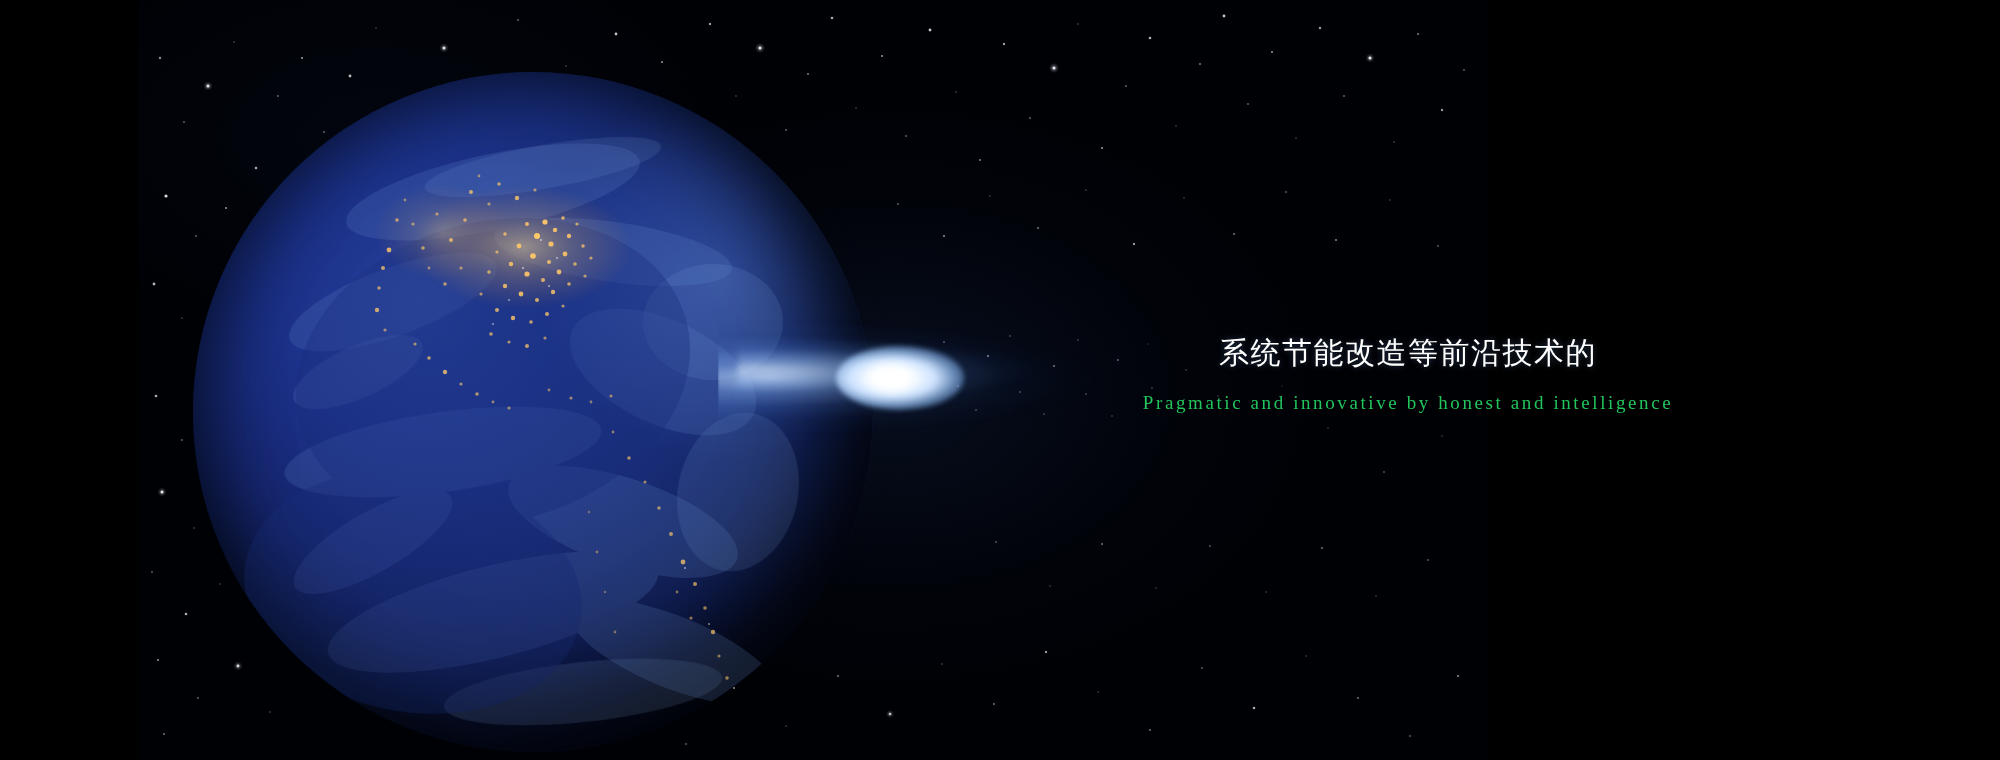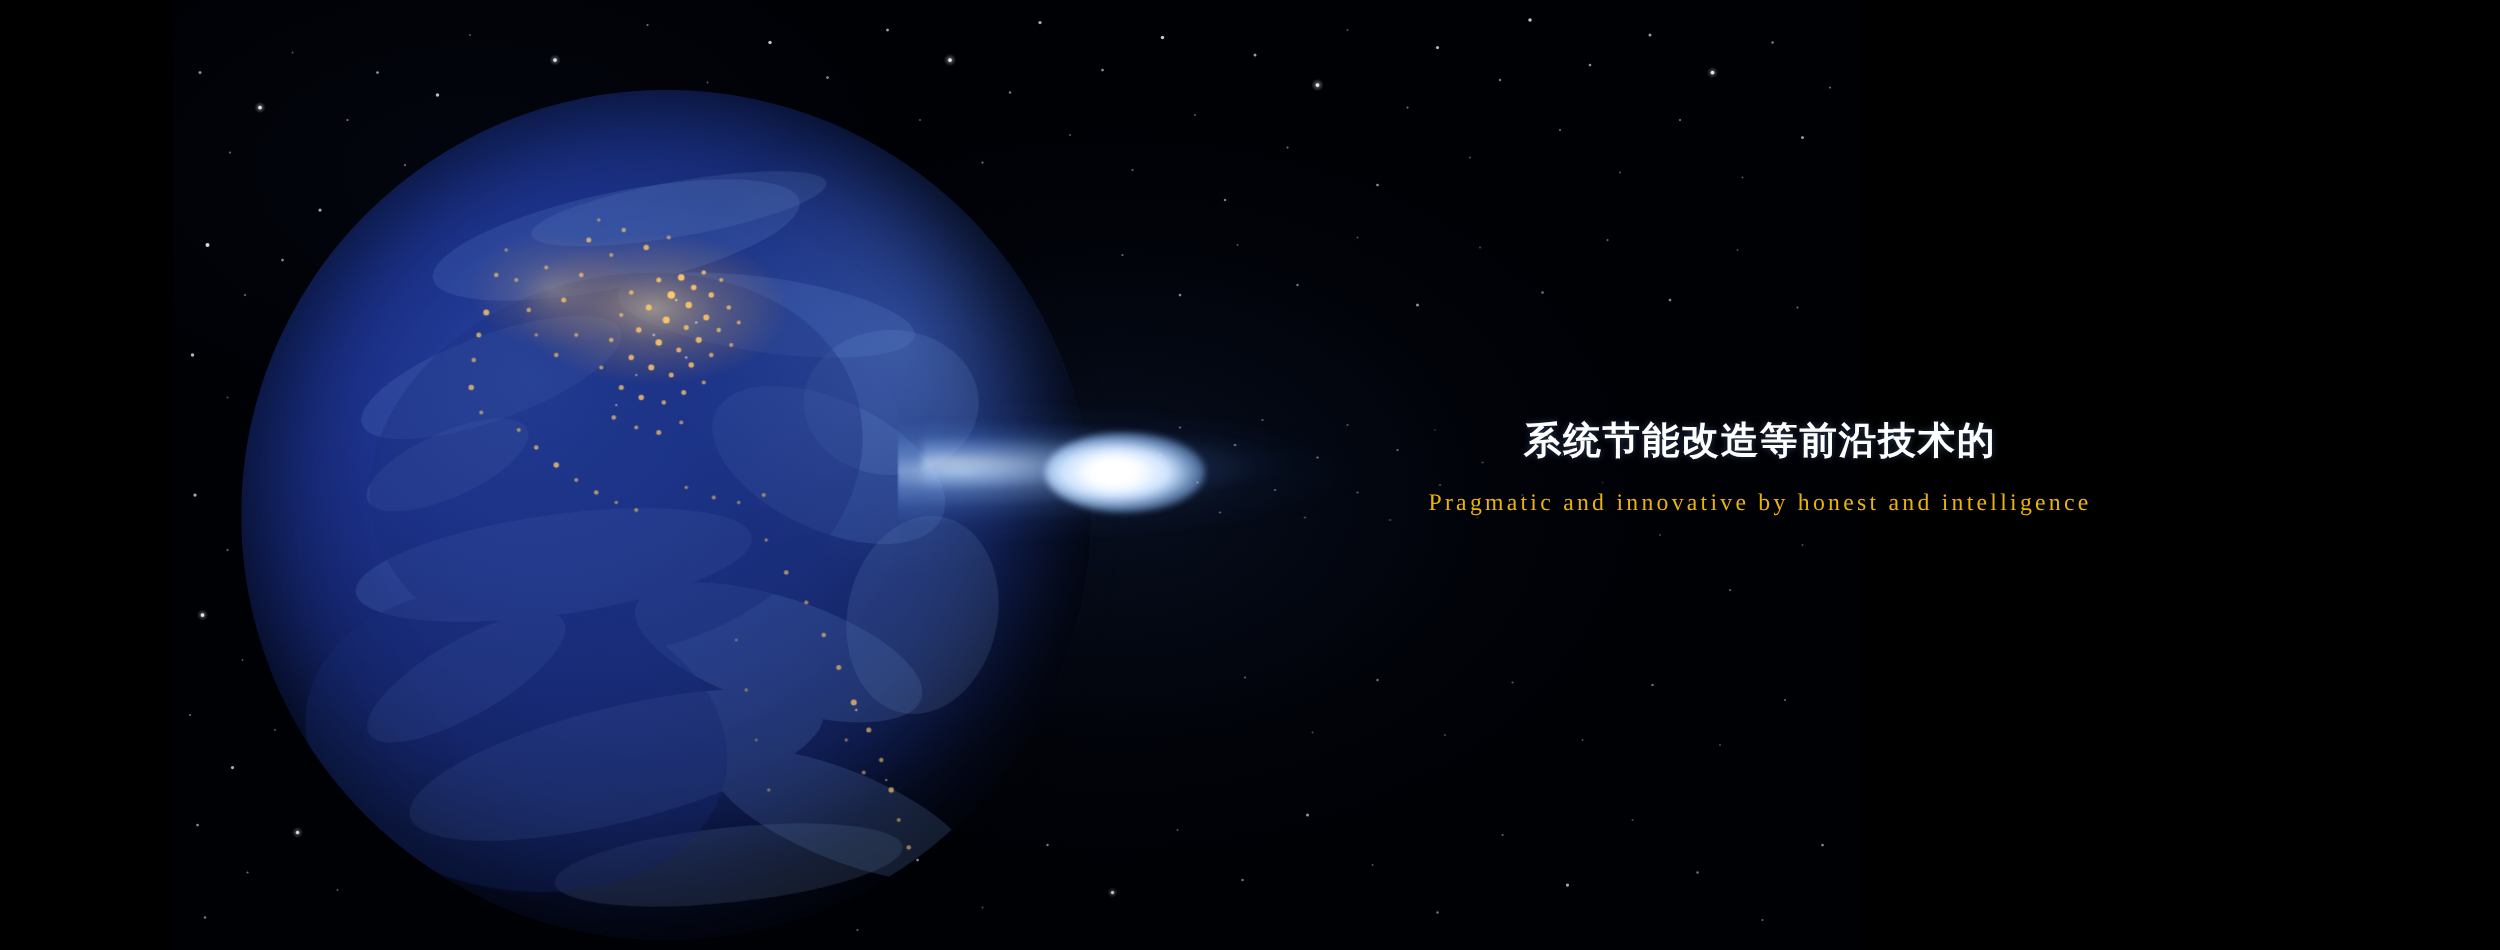--- a/index.html
+++ b/index.html
@@ -203,27 +203,27 @@
     top: 330px;
     width: 600px;
     text-align: center;
     pointer-events: none;
   }
   .headline-line {
     color: #ffffff;
     font-size: 30px;
     line-height: 45px;
     letter-spacing: 1.5px;
-    font-weight: 700;
+    font-weight: 400;
     white-space: nowrap;
     text-shadow: 0 0 6px rgba(120,170,235,0.35), 0 1px 2px rgba(0,0,0,0.85);
   }
   .tagline {
     margin-top: 17px;
-    color: #eab308;
+    color: #22c55e;
     font-family: "Liberation Serif", "DejaVu Serif", serif;
     font-size: 19px;
     letter-spacing: 2.6px;
     white-space: nowrap;
     text-shadow: 0 1px 2px rgba(0,0,0,0.9);
   }
 </style>
 </head>
 <body>
 

